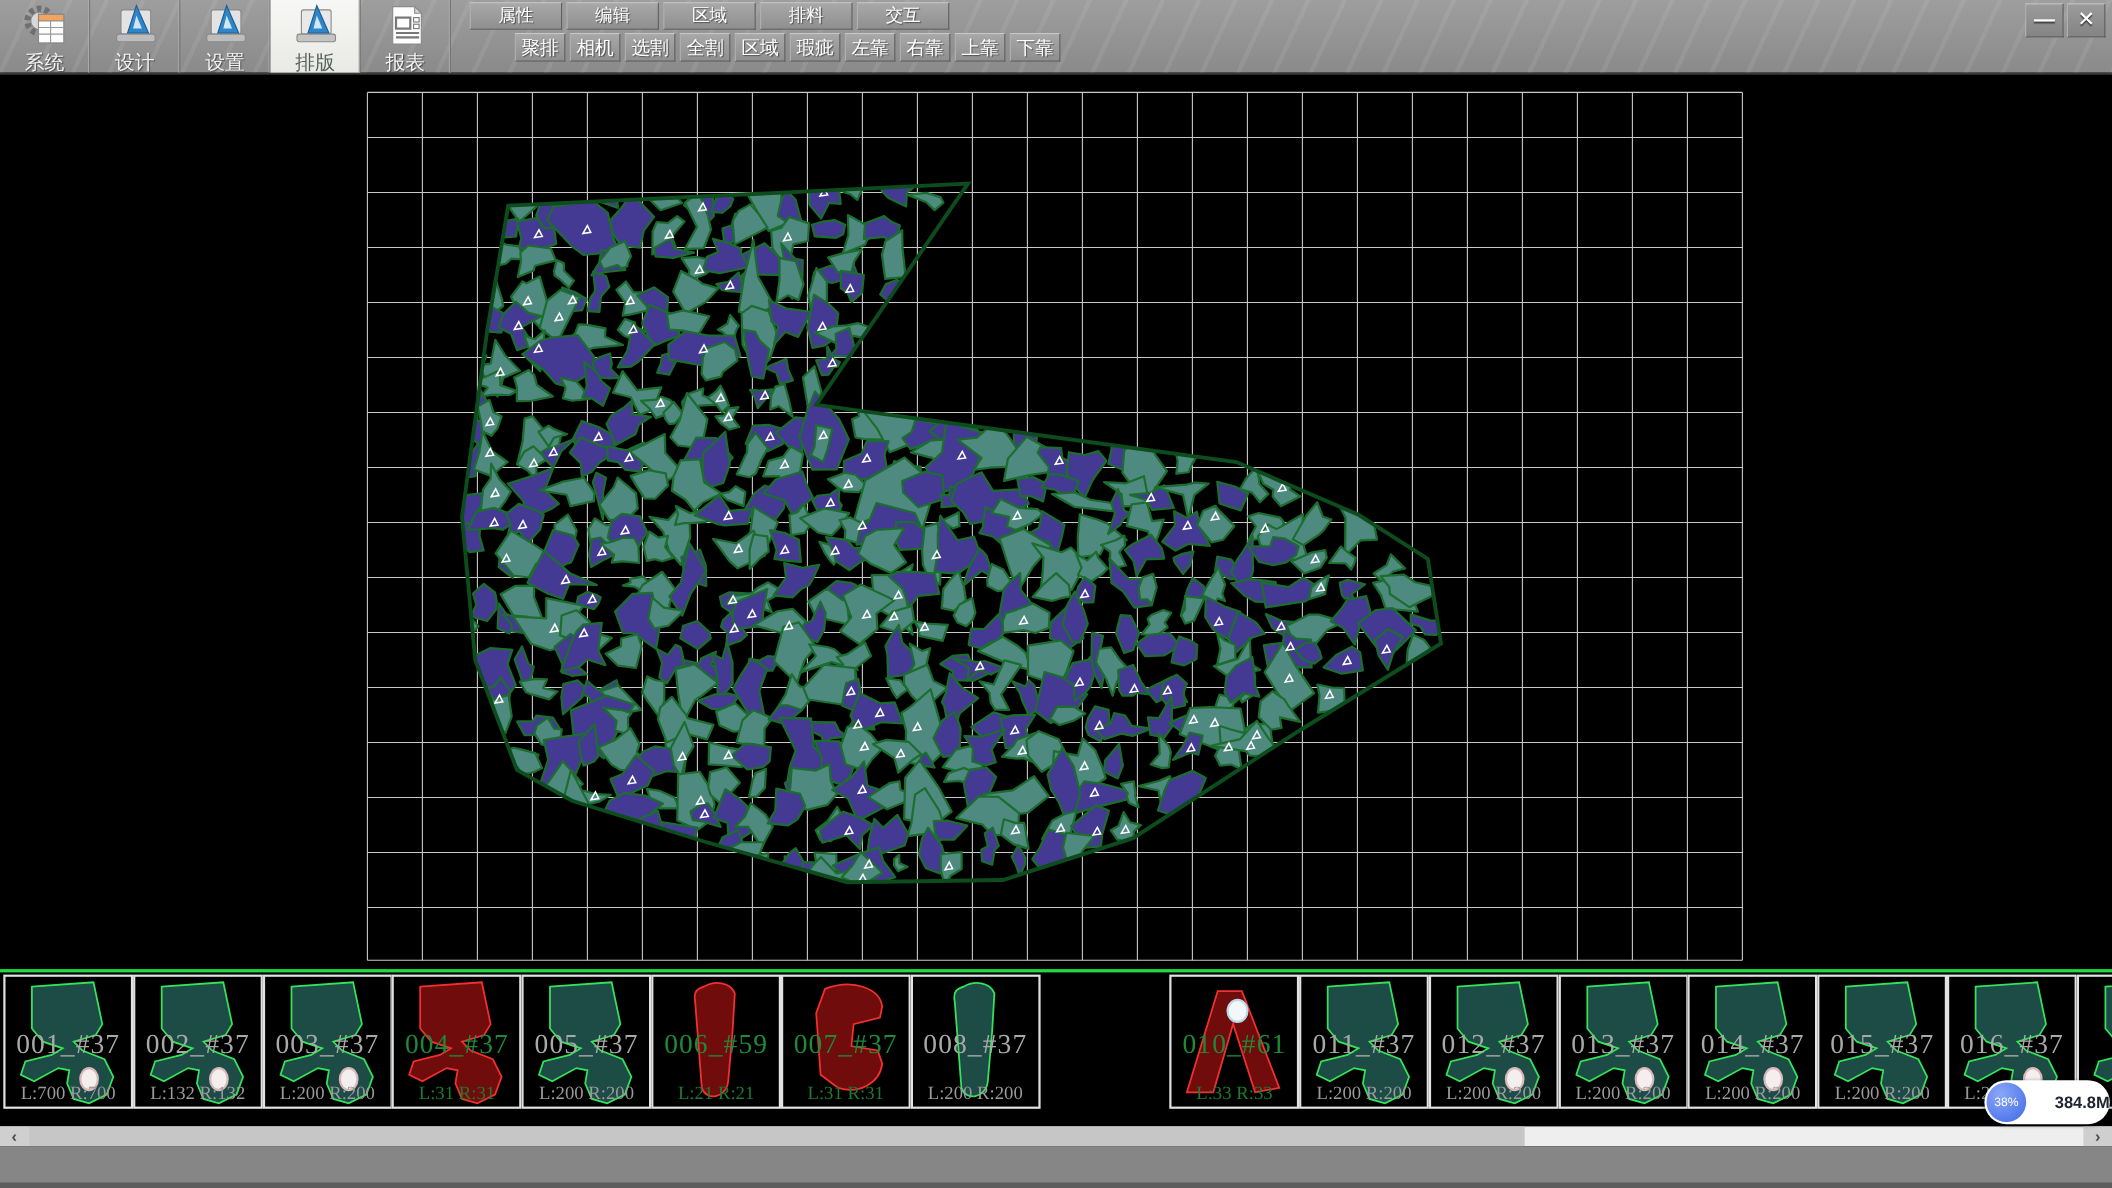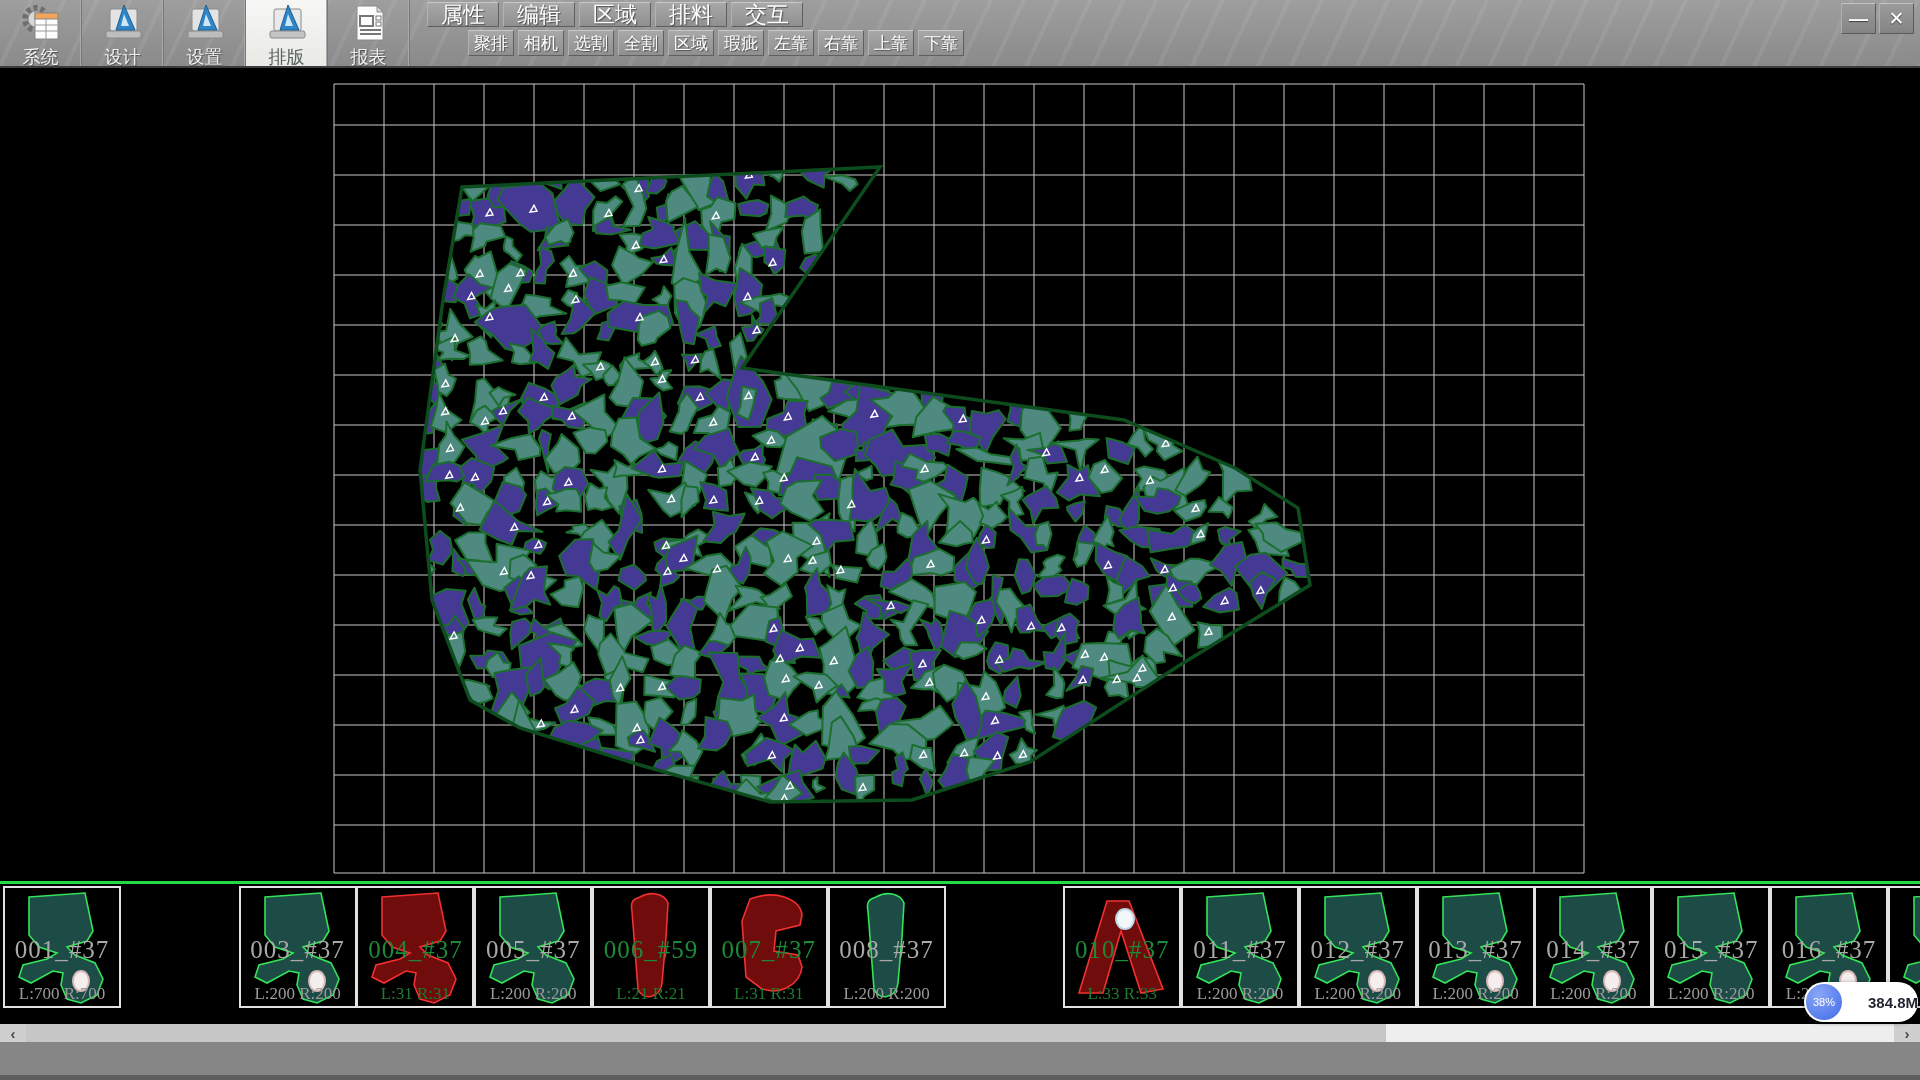--- a/index.html
+++ b/index.html
@@ -23,21 +23,21 @@
   .mode-btn .mlabel { font-size:18px; color:#f2f2f2; text-shadow:1px 1px 1px #4a4a4a; margin-top:2px; }
   .mode-btn.active { background:linear-gradient(#f7f7f5,#e9e9e6); }
   .mode-btn.active .mlabel { color:#55605a; text-shadow:none; }
 
   .menu-row1 { position:absolute; left:427px; top:2px; display:flex; gap:4px; }
   .menu-row2 { position:absolute; left:431px; top:30px; display:flex; gap:4px;padding-left:37px; }
   .mbtn { height:25px; display:flex; align-items:center; justify-content:center;
     background:linear-gradient(#a8a8a8,#8f8f8f);
     border:1px solid; border-color:#c8c8c8 #5f5f5f #5f5f5f #b2b2b2;
     color:#fff; text-shadow:1px 1px 1px #4f4f4f; cursor:pointer; }
-  .mbtn.r1 { width:72px; font-size:22px; }
+  .mbtn.r1 { width:84px; font-size:16px; }
   .mbtn.r2 { width:46px; font-size:17px; height:26px; }
 
   .win-controls { position:absolute; right:6px; top:3px; display:flex; gap:3px; }
   .win-btn { width:35px; height:31px; display:flex; align-items:center; justify-content:center;
     background:linear-gradient(#9b9b9b,#848484);
     border:1px solid; border-color:#c4c4c4 #5a5a5a #5a5a5a #b0b0b0;
     color:#fff; font-size:19px; font-weight:bold; text-shadow:0 1px 1px #3f3f3f; cursor:pointer; }
 
   
   #canvas-wrap { position:absolute; left:0; top:68px; width:1920px; height:813px; background:#000; }
@@ -816,20 +816,28 @@
   <div class="strip" id="strip">
     <div class="topline" id="striptop" style="background: rgb(31, 220, 70);"></div>
   <div class="cell normal" style="left: 3px;">
         <svg width="106" height="124" viewBox="0 0 106 124">
           <path d="M20,10 L76,6 L84,44 L78,54 L58,60 L66,68 L86,76 L94,92 L88,108 L72,116 L58,112 L52,98 L54,86 L44,84 L22,96 L10,90 L14,78 L38,72 L48,66 L30,60 L20,48 Z" fill="#1d4b46" stroke="#35e359" stroke-width="1.6"></path>
           <ellipse cx="72" cy="94" rx="8" ry="10" fill="#f5eeee" stroke="#d8b8b8" stroke-width="2"></ellipse>
         </svg>
         <div class="pid">001_#37</div>
         <div class="plr">L:700 R:700</div>
       </div>
+      <div class="cell normal" style="left: 120.8px;">
+        <svg width="106" height="124" viewBox="0 0 106 124">
+          <path d="M20,10 L76,6 L84,44 L78,54 L58,60 L66,68 L86,76 L94,92 L88,108 L72,116 L58,112 L52,98 L54,86 L44,84 L22,96 L10,90 L14,78 L38,72 L48,66 L30,60 L20,48 Z" fill="#1d4b46" stroke="#35e359" stroke-width="1.6"></path>
+          <ellipse cx="72" cy="94" rx="8" ry="10" fill="#f5eeee" stroke="#d8b8b8" stroke-width="2"></ellipse>
+        </svg>
+        <div class="pid">002_#37</div>
+        <div class="plr">L:132 R:132</div>
+      </div>
       <div class="cell normal" style="left: 238.6px;">
         <svg width="106" height="124" viewBox="0 0 106 124">
           <path d="M20,10 L76,6 L84,44 L78,54 L58,60 L66,68 L86,76 L94,92 L88,108 L72,116 L58,112 L52,98 L54,86 L44,84 L22,96 L10,90 L14,78 L38,72 L48,66 L30,60 L20,48 Z" fill="#1d4b46" stroke="#35e359" stroke-width="1.6"></path>
           <ellipse cx="72" cy="94" rx="8" ry="10" fill="#f5eeee" stroke="#d8b8b8" stroke-width="2"></ellipse>
         </svg>
         <div class="pid">003_#37</div>
         <div class="plr">L:200 R:200</div>
       </div>
       <div class="cell alert" style="left: 356.4px;">
         <svg width="106" height="124" viewBox="0 0 106 124">
@@ -864,21 +872,21 @@
           <path d="M42,10 C52,4 66,6 70,16 L68,50 L64,96 C62,112 44,114 40,102 L34,24 C32,14 36,12 42,10 Z" fill="#1d4b46" stroke="#35e359" stroke-width="1.6"></path>
         </svg>
         <div class="pid">008_#37</div>
         <div class="plr">L:200 R:200</div>
       </div>
       <div class="cell alert" style="left: 1063.2px;">
         <svg width="106" height="124" viewBox="0 0 106 124">
           <path d="M10,106 L38,14 L60,14 L94,102 L72,106 L52,44 L34,106 Z" fill="#700c0c" stroke="#f23030" stroke-width="1.6"></path>
           <ellipse cx="56" cy="32" rx="9" ry="10" fill="#f2f8fa" stroke="#bcd8e8" stroke-width="2"></ellipse>
         </svg>
-        <div class="pid">010_#37</div>
+        <div class="pid">010_#61</div>
         <div class="plr">L:33 R:33</div>
       </div>
       <div class="cell normal" style="left: 1181px;">
         <svg width="106" height="124" viewBox="0 0 106 124">
           <path d="M20,10 L76,6 L84,44 L78,54 L58,60 L66,68 L86,76 L94,92 L88,108 L72,116 L58,112 L52,98 L54,86 L44,84 L22,96 L10,90 L14,78 L38,72 L48,66 L30,60 L20,48 Z" fill="#1d4b46" stroke="#35e359" stroke-width="1.6"></path>
         </svg>
         <div class="pid">011_#37</div>
         <div class="plr">L:200 R:200</div>
       </div>
       <div class="cell normal" style="left: 1298.8px;">

